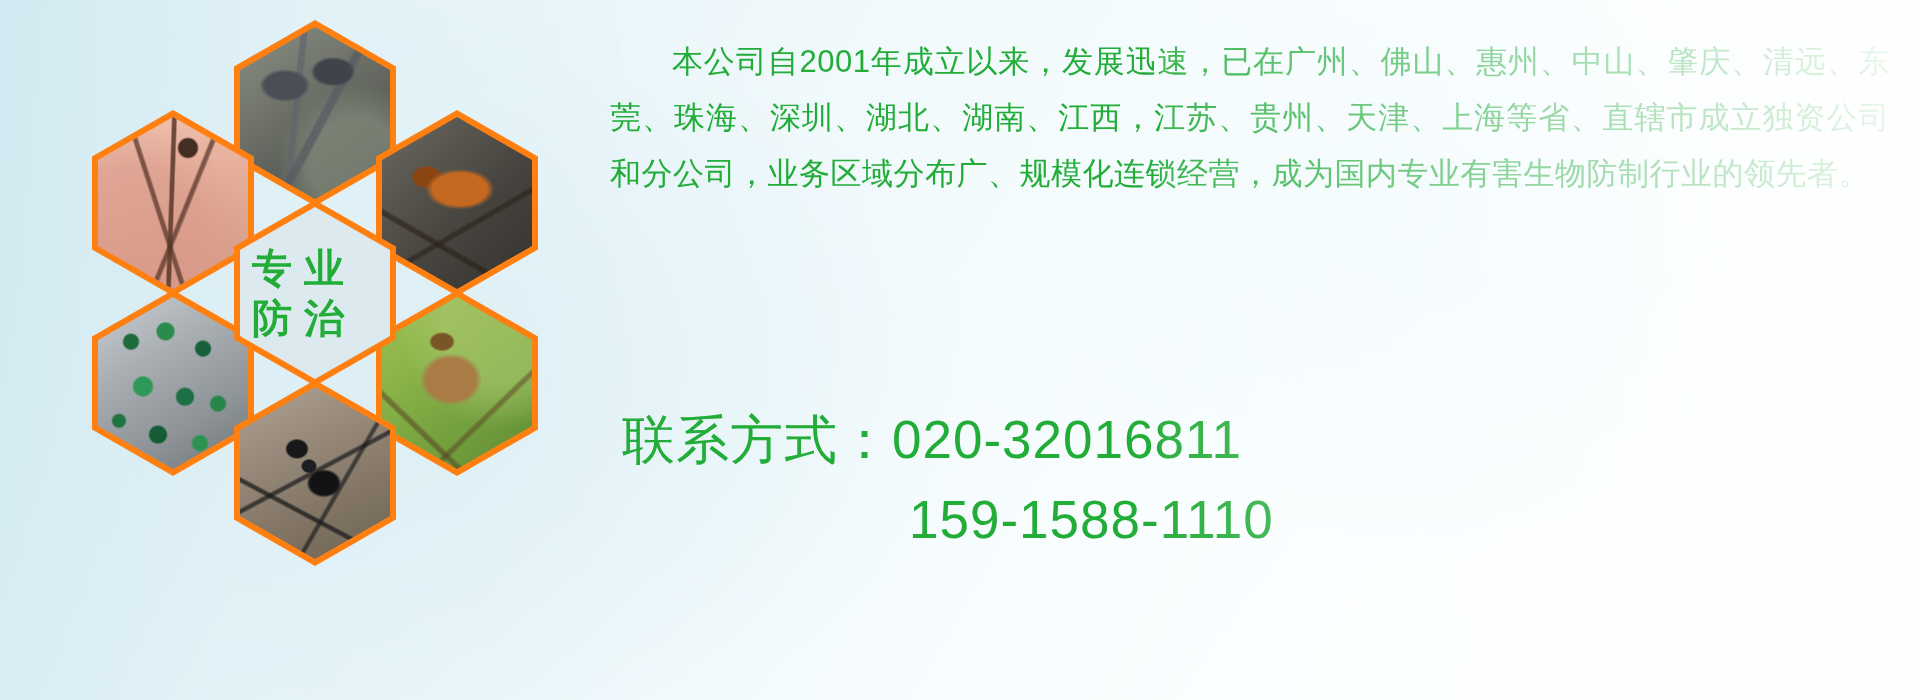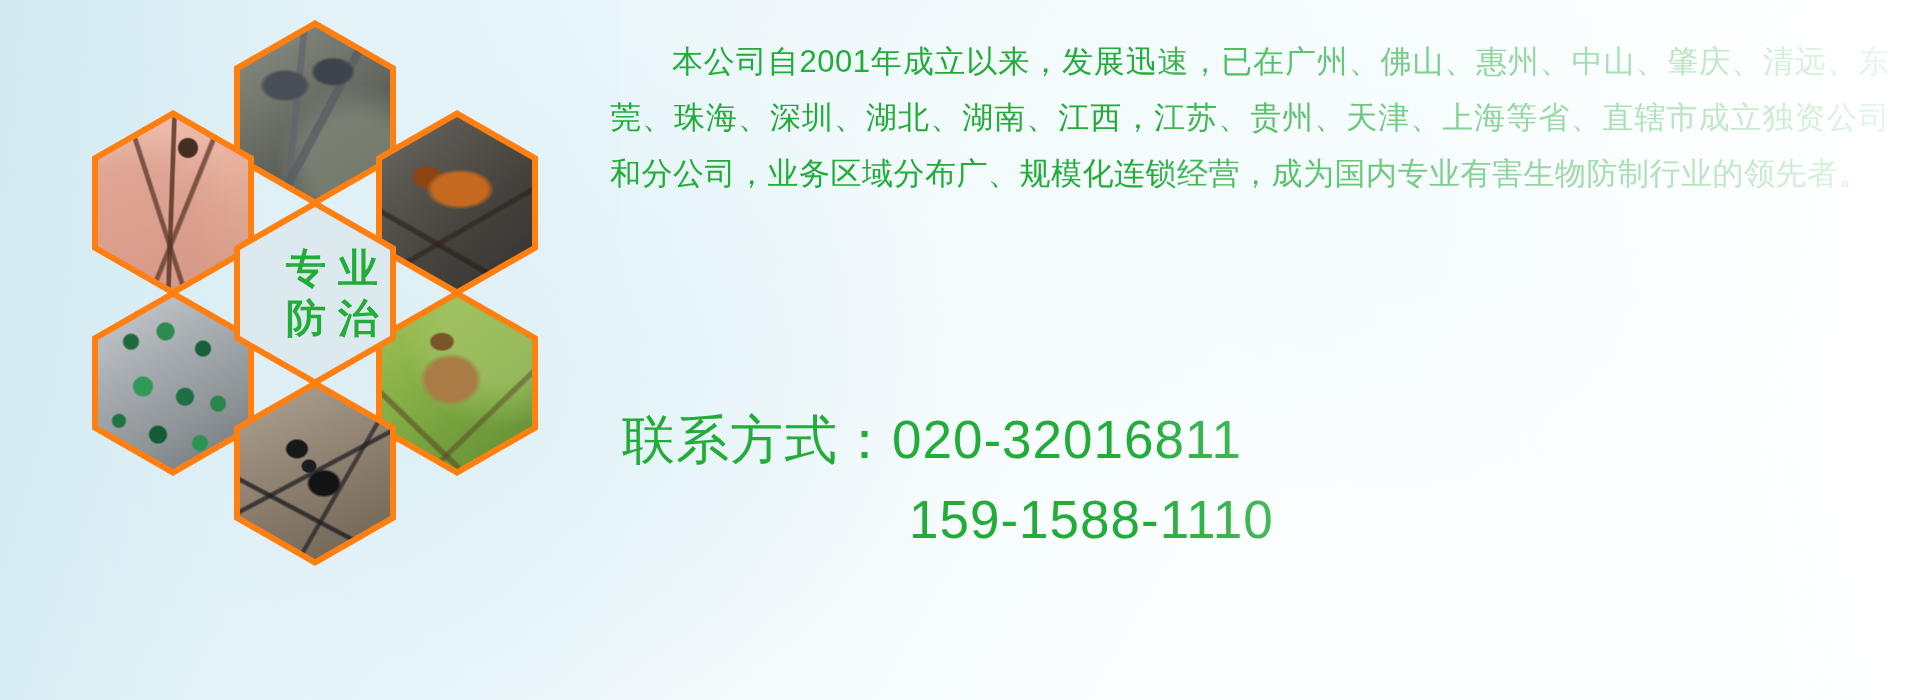--- a/index.html
+++ b/index.html
@@ -54,21 +54,21 @@
   .h-roach    { left:290px; top:102px; }
   .h-center   { left:148px; top:192px; }
   .h-fly      { left:  6px; top:282px; }
   .h-bug      { left:290px; top:282px; }
   .h-ant      { left:148px; top:372px; }
 
   .hex-center .inner { background:#dceaf0; }
   #center-label {
     position:absolute; inset:0;
     display:flex; flex-direction:column;
-    align-items:flex-end; justify-content:center;
+    align-items:flex-start; justify-content:center;
     gap:10px;
   }
   #center-label span {
     color:#22ac38;
     font-size:40px; font-weight:bold;
     letter-spacing:12px; text-indent:12px;
     line-height:1;
     text-shadow:0 0 1px rgba(255,255,255,.6);
   }
 

